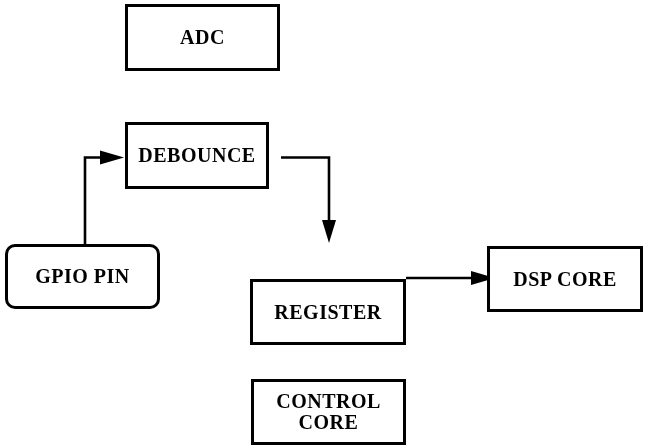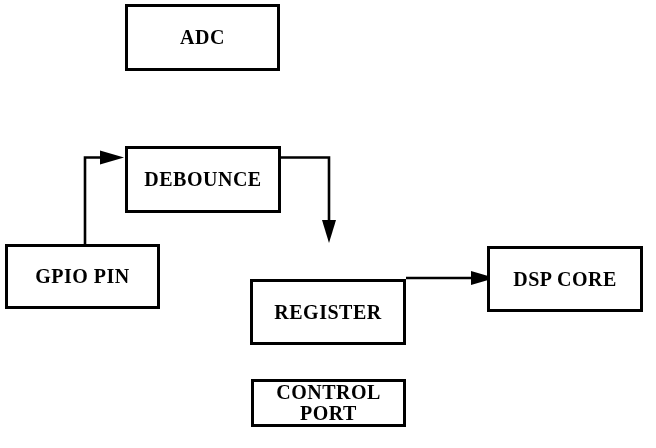--- a/index.html
+++ b/index.html
@@ -67,34 +67,34 @@
     <g>
       <path d="M 406 278 L 473 278" fill="none" stroke="#000000" stroke-width="2.6"></path>
       <polygon points="471,271 471,285 495,278" fill="#000000"></polygon>
     </g>
   </svg>
 
   <div class="node" style="left:125px; top:4px; width:155px; height:67px;">
     <span class="lbl">ADC</span>
   </div>
 
-  <div class="node" style="left:125px; top:122px; width:156px; height:67px;margin-top:24px;">
+  <div class="node" style="left:125px; top:122px; width:144px; height:67px;">
     <span class="lbl">DEBOUNCE</span>
   </div>
 
-  <div class="node" style="left:5px; top:244px; width:155px; height:65px;">
+  <div class="node" style="left:5px; top:244px; width:155px; height:65px;border-radius:10px;">
     <span class="lbl">GPIO PIN</span>
   </div>
 
   <div class="node" style="left:250px; top:244px; width:156px; height:66px;margin-top:35px;">
     <span class="lbl">REGISTER</span>
   </div>
 
   <div class="node" style="left:487px; top:246px; width:156px; height:66px;">
     <span class="lbl">DSP CORE</span>
   </div>
 
-  <div class="node two-line" style="left:251px; top:379px; width:155px; height:48px;">
+  <div class="node two-line" style="left:251px; top:379px; width:155px; height:66px;">
     <span class="lbl">CONTROL</span>
-    <span class="lbl">PORT</span>
+    <span class="lbl">CORE</span>
   </div>
 
 </div>
 
 </body></html>

